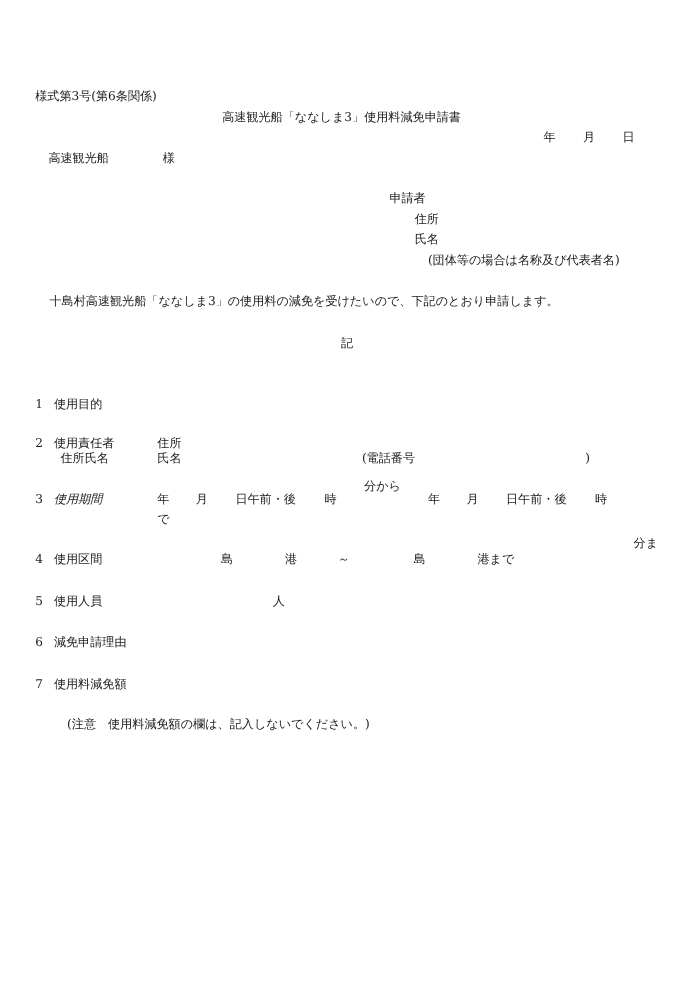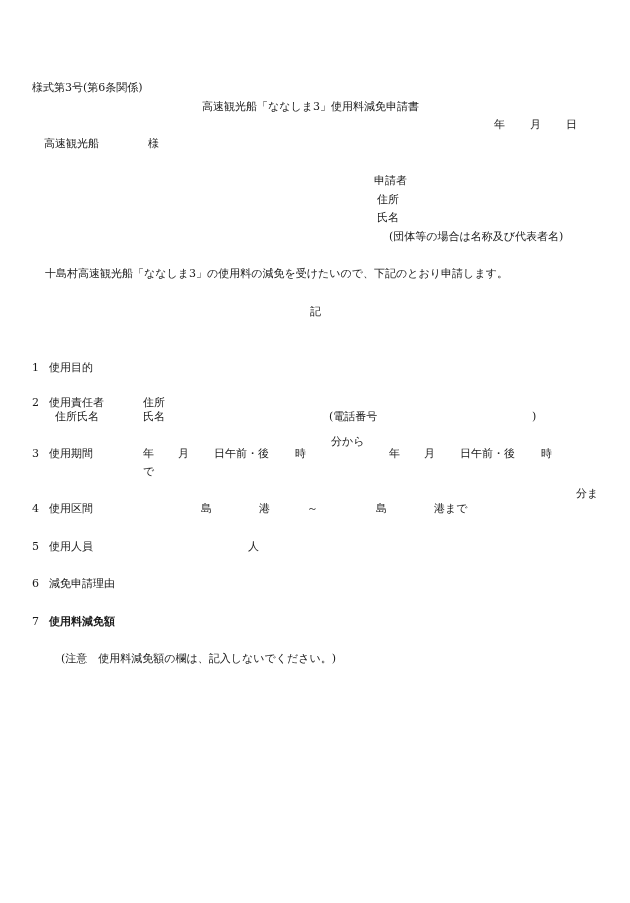--- a/index.html
+++ b/index.html
@@ -29,42 +29,42 @@
 <div class="t" style="left:32px; top:82px;">様式第3号(第6条関係)</div>
 <div class="t" style="left:202px; top:101px;">高速観光船「ななしま3」使用料減免申請書</div>
 
 <div class="t" style="left:494px; top:119px;">年</div>
 <div class="t" style="left:530px; top:119px;">月</div>
 <div class="t" style="left:566px; top:119px;">日</div>
 
 <div class="t" style="left:44px; top:138px;">高速観光船</div>
 <div class="t" style="left:148px; top:138px;">様</div>
 
-<div class="t" style="left:374px; top:175px;">申請者</div>
+<div class="t" style="left:354px; top:175px;">申請者</div>
 <div class="t" style="left:377px; top:194px;">住所</div>
 <div class="t" style="left:377px; top:212px;">氏名</div>
 <div class="t" style="left:389px; top:231px;">(団体等の場合は名称及び代表者名)</div>
 
 <div class="t" style="left:45px; top:268px;">十島村高速観光船「ななしま3」の使用料の減免を受けたいので、下記のとおり申請します。</div>
 
 <div class="t" style="left:310px; top:306px;">記</div>
 
 <div class="t" style="left:32px; top:362px;">1</div>
 <div class="t" style="left:49px; top:362px;">使用目的</div>
 
 <div class="t" style="left:32px; top:397px;">2</div>
 <div class="t" style="left:49px; top:397px;">使用責任者</div>
 <div class="t" style="left:143px; top:397px;">住所</div>
 <div class="t" style="left:55px; top:411px;">住所氏名</div>
 <div class="t" style="left:143px; top:411px;">氏名</div>
 <div class="t" style="left:329px; top:411px;">(電話番号</div>
 <div class="t" style="left:532px; top:411px;">)</div>
 
 <div class="t" style="left:32px; top:448px;">3</div>
-<div class="t" style="left:49px; top:448px;">使用期間</div>
+<div class="t" style="left:49px; top:448px;font-style:italic;">使用期間</div>
 <div class="t" style="left:143px; top:448px;">年</div>
 <div class="t" style="left:178px; top:448px;">月</div>
 <div class="t" style="left:214px; top:448px;">日午前・後</div>
 <div class="t" style="left:295px; top:448px;">時</div>
 <div class="t" style="left:331px; top:436px;">分から</div>
 <div class="t" style="left:389px; top:448px;">年</div>
 <div class="t" style="left:424px; top:448px;">月</div>
 <div class="t" style="left:460px; top:448px;">日午前・後</div>
 <div class="t" style="left:541px; top:448px;">時</div>
 <div class="t" style="left:576px; top:448px;margin-top:40px;">分ま</div>
@@ -79,15 +79,15 @@
 <div class="t" style="left:434px; top:503px;">港まで</div>
 
 <div class="t" style="left:32px; top:541px;">5</div>
 <div class="t" style="left:49px; top:541px;">使用人員</div>
 <div class="t" style="left:248px; top:541px;">人</div>
 
 <div class="t" style="left:32px; top:578px;">6</div>
 <div class="t" style="left:49px; top:578px;">減免申請理由</div>
 
 <div class="t" style="left:32px; top:616px;">7</div>
-<div class="t" style="left:49px; top:616px;font-weight:bold;">使用料減免額</div>
+<div class="t" style="left:49px; top:616px;">使用料減免額</div>
 
 <div class="t" style="left:61px; top:653px;">(注意　使用料減免額の欄は、記入しないでください。)</div>
 
 </body></html>

